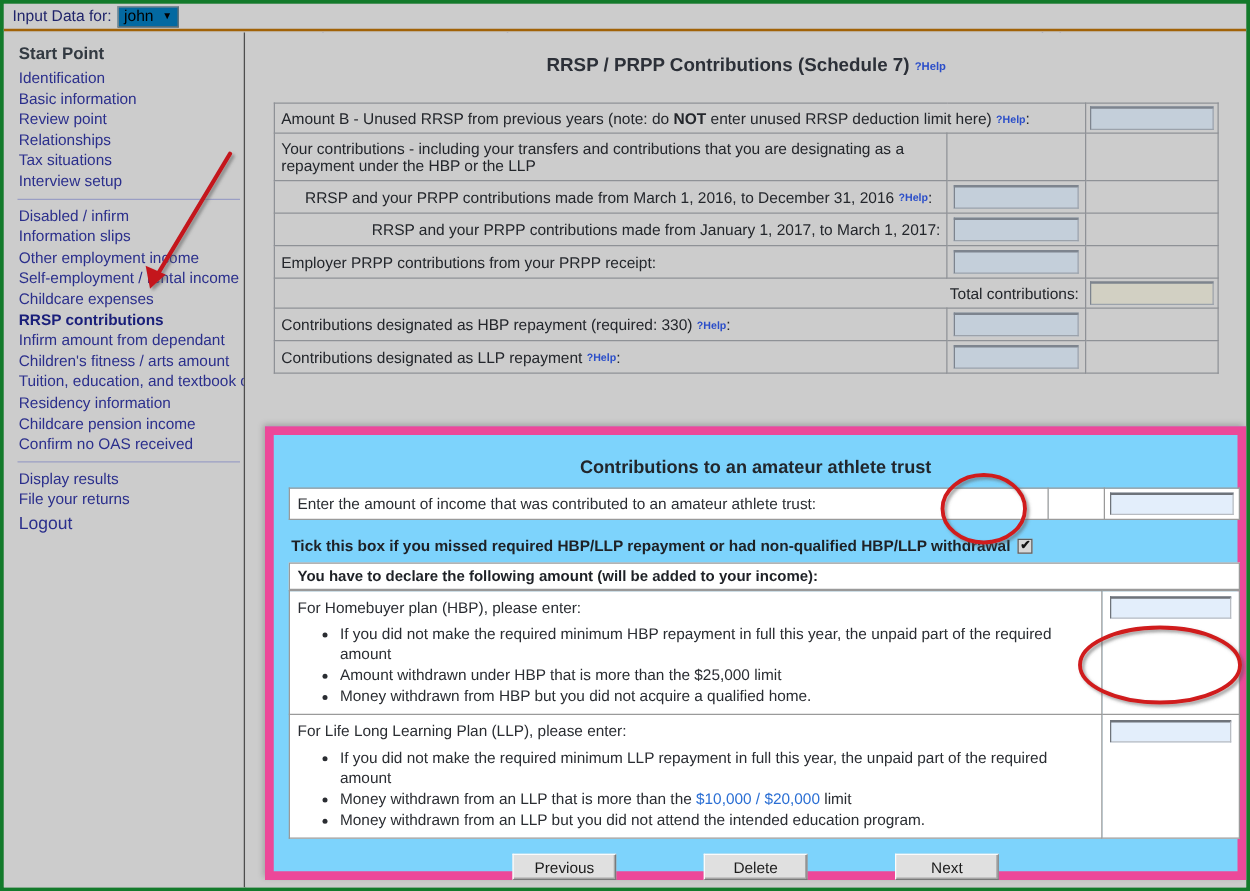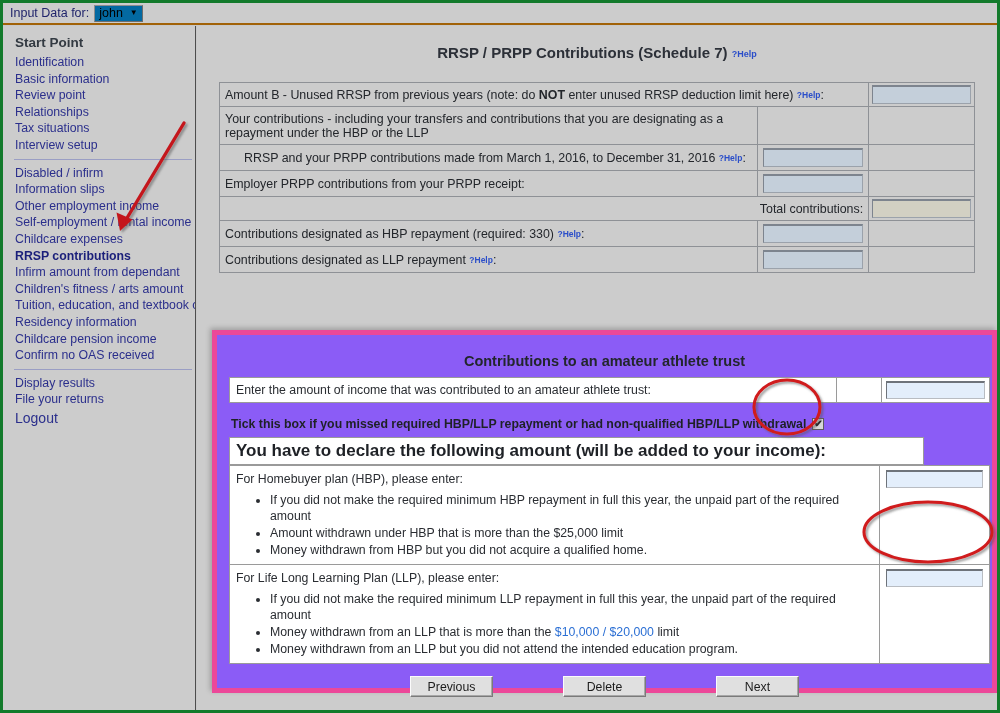--- a/index.html
+++ b/index.html
@@ -111,24 +111,24 @@
     border-top: 2px solid #7d848e;
     border-left: 1px solid #7d848e;
   }
   .inp.readonly { background: #d2d0c3; }
   .inp.select { background: #c4cfda; position: relative; }
   .indent1 { padding-left: 24px !important; }
   .right   { text-align: right; }
 
   
   .overlay {
-    position: absolute; left: 209px; top: 327px;
+    position: absolute; left: 209px; top: 338px;
     width: 785px; height: 363px;
-    background: #8b5cf6;
-    border: 5px solid #ec4899;
+    background: #7dd3fc;
+    border: 7px solid #ec4899;
     box-shadow: -2px -2px 5px rgba(0,0,0,0.22);
     padding: 8px 12px 0 12px;
   }
   .ov-title {
     text-align: center; font-size: 14.5px; font-weight: bold;
     color: #22262c; margin: 10px 0 8px;
   }
   table.ov { border-collapse: collapse; width: 761px; }
   table.ov td {
     border: 1px solid #9a9a9a;
@@ -148,23 +148,23 @@
     font-size: 12.3px; font-weight: bold; color: #1e2126;
     display: flex; align-items: center; gap: 6px;
   }
   .cbox {
     width: 12px; height: 12px; background: #d8d8d8;
     border: 1px solid #5d5d5d;
     display: inline-flex; align-items: center; justify-content: center;
     font-size: 10px; line-height: 1; color: #141414;
   }
   .declare-bar {
-    font-size: 17px; font-weight: bold; color: #1e2126;
+    font-size: 12px; font-weight: bold; color: #1e2126;
     border: 1px solid #9a9a9a; padding: 3px 6px; background: #fff;
-    width: 695px;
+    width: 761px;
   }
   td.plan-cell { width: 651px; padding: 6px 6px 8px; }
   td.plan-field { width: 110px; padding: 4px; vertical-align: bottom; }
   .plan-lead { margin: 2px 0 6px; font-size: 12.3px; }
   ul.plan { margin: 0 0 2px 0; padding-left: 34px; }
   ul.plan li { font-size: 12.3px; line-height: 16px; margin-bottom: 1px; }
   .blue { color: #2b6fd4; }
 
   .buttons {
     display: flex; justify-content: center; gap: 70px; margin-top: 12px;
@@ -264,20 +264,27 @@
         <td class="label-cell indent1">
           <span>RRSP and your PRPP contributions made from March 1, 2016, to December 31, 2016</span>
           <span class="helplink small">?Help</span><span>:</span>
         </td>
         <td class="field-cell">
           <input class="inp" value="" style="">
         </td>
         <td class="tail-cell"></td>
       </tr>
 
+      <tr>
+        <td class="label-cell right">RRSP and your PRPP contributions made from January 1, 2017, to March 1, 2017:</td>
+        <td class="field-cell">
+          <input class="inp" value="" style="">
+        </td>
+        <td class="tail-cell"></td>
+      </tr>
 
       <tr>
         <td class="label-cell">Employer PRPP contributions from your PRPP receipt:</td>
         <td class="field-cell">
           <input class="inp" value="" style="">
         </td>
         <td class="tail-cell"></td>
       </tr>
 
       <tr>

